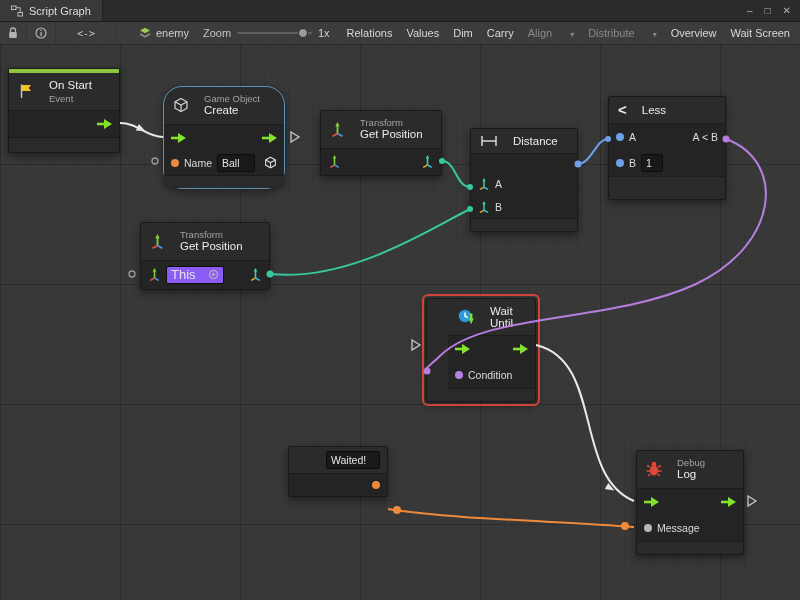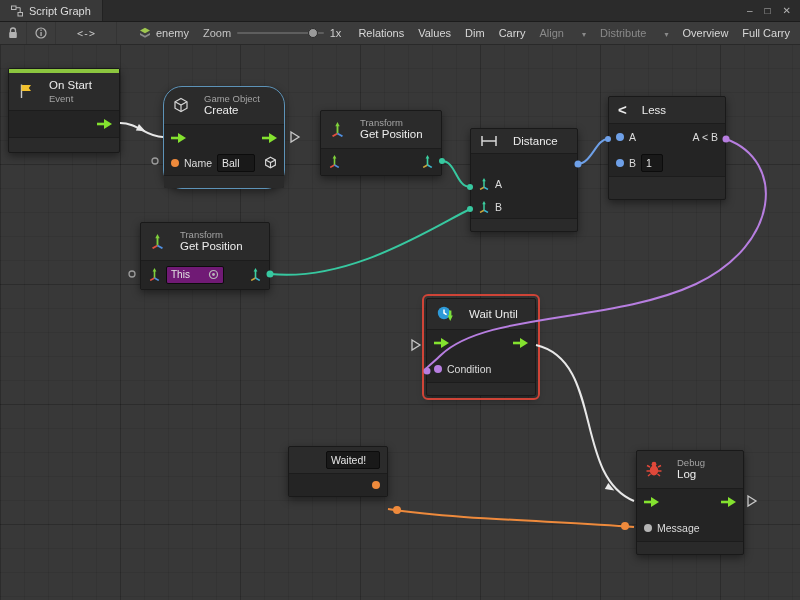--- a/index.html
+++ b/index.html
@@ -40,36 +40,36 @@
       linear-gradient(rgba(0,0,0,.08) 1px,transparent 1px),
       linear-gradient(90deg,rgba(0,0,0,.08) 1px,transparent 1px);
     background-size:120px 120px,120px 120px,24px 24px,24px 24px;}
 
   .wires{position:absolute;inset:0;z-index:6;pointer-events:none;}
 
   
   .node{position:absolute;z-index:3;background:#2b2b2b;border:1px solid #191919;border-radius:2px;
         box-shadow:0 3px 9px rgba(0,0,0,.45);color:#dcdcdc;font-size:10.5px;box-sizing:border-box;}
   .node.selected{border-color:#5d93b8;border-radius:19px;}
-  .node.highlighted{outline:2px solid #cf4437;outline-offset:2px;}
+  .node.highlighted{outline:2px solid #cf4437;outline-offset:2px;padding-left:21px;}
   .accent{height:4px;background:#8cc63f;}
   .node-header{display:flex;align-items:center;gap:15px;padding:6px 9px;}
   .node-titles{display:flex;flex-direction:column;line-height:1.18;}
   .node-sub{font-size:9.5px;color:#a3a3a3;}
   .node-title{font-size:11.5px;color:#ececec;}
   .node-body{border-top:1px solid #1c1c1c;background:#242424;border-radius:0 0 2px 2px;}
   .prow{display:flex;align-items:center;gap:5px;padding:4px 7px;position:relative;}
   .nfoot{border-top:1px solid #1c1c1c;background:#2a2a2a;border-radius:0 0 2px 2px;}
   .dot{width:8px;height:8px;border-radius:50%;flex:0 0 auto;}
   .grow{margin-left:auto;}
   .field{background:#191919;border:1px solid #0c0c0c;border-radius:2px;color:#e4e4e4;
          font-size:10.5px;padding:1px 4px;height:14px;box-sizing:content-box;
          font-family:Liberation Sans, sans-serif;}
-  .objfield{display:flex;align-items:center;gap:4px;background:#701a75;border:1px solid #0c0c0c;
-            border-radius:2px;color:#e4e4e4;font-size:10px;padding:1px 4px;height:14px;}
+  .objfield{display:flex;align-items:center;gap:4px;background:#8b5cf6;border:1px solid #0c0c0c;
+            border-radius:2px;color:#e4e4e4;font-size:13px;padding:1px 4px;height:14px;}
   .icon{flex:0 0 auto;display:block;}
   .lt{font-size:15px;font-weight:bold;color:#ececec;line-height:14px;}
 </style>
 </head>
 <body>
 
 <div class="win">
 
   <div class="titlebar">
     <div class="tab">
@@ -138,21 +138,21 @@
         <span class="caret">▾</span>
         </div>
       <div class="tb-txt disabled">
         <span>Distribute</span>
         <span class="caret">▾</span>
         </div>
       <div class="tb-txt">
         <span>Overview</span>
         </div>
       <div class="tb-txt" style="padding-right:10px">
-        <span>Full Carry</span>
+        <span>Wait Screen</span>
         </div>
     </div>
   </div>
 
   <div class="canvas">
 
     <div class="node" style="left:8px;top:24px;width:112px">
       <div class="accent"></div>
       <div class="node-header">
         <svg class="icon" width="16" height="16" viewBox="0 0 16 16">

